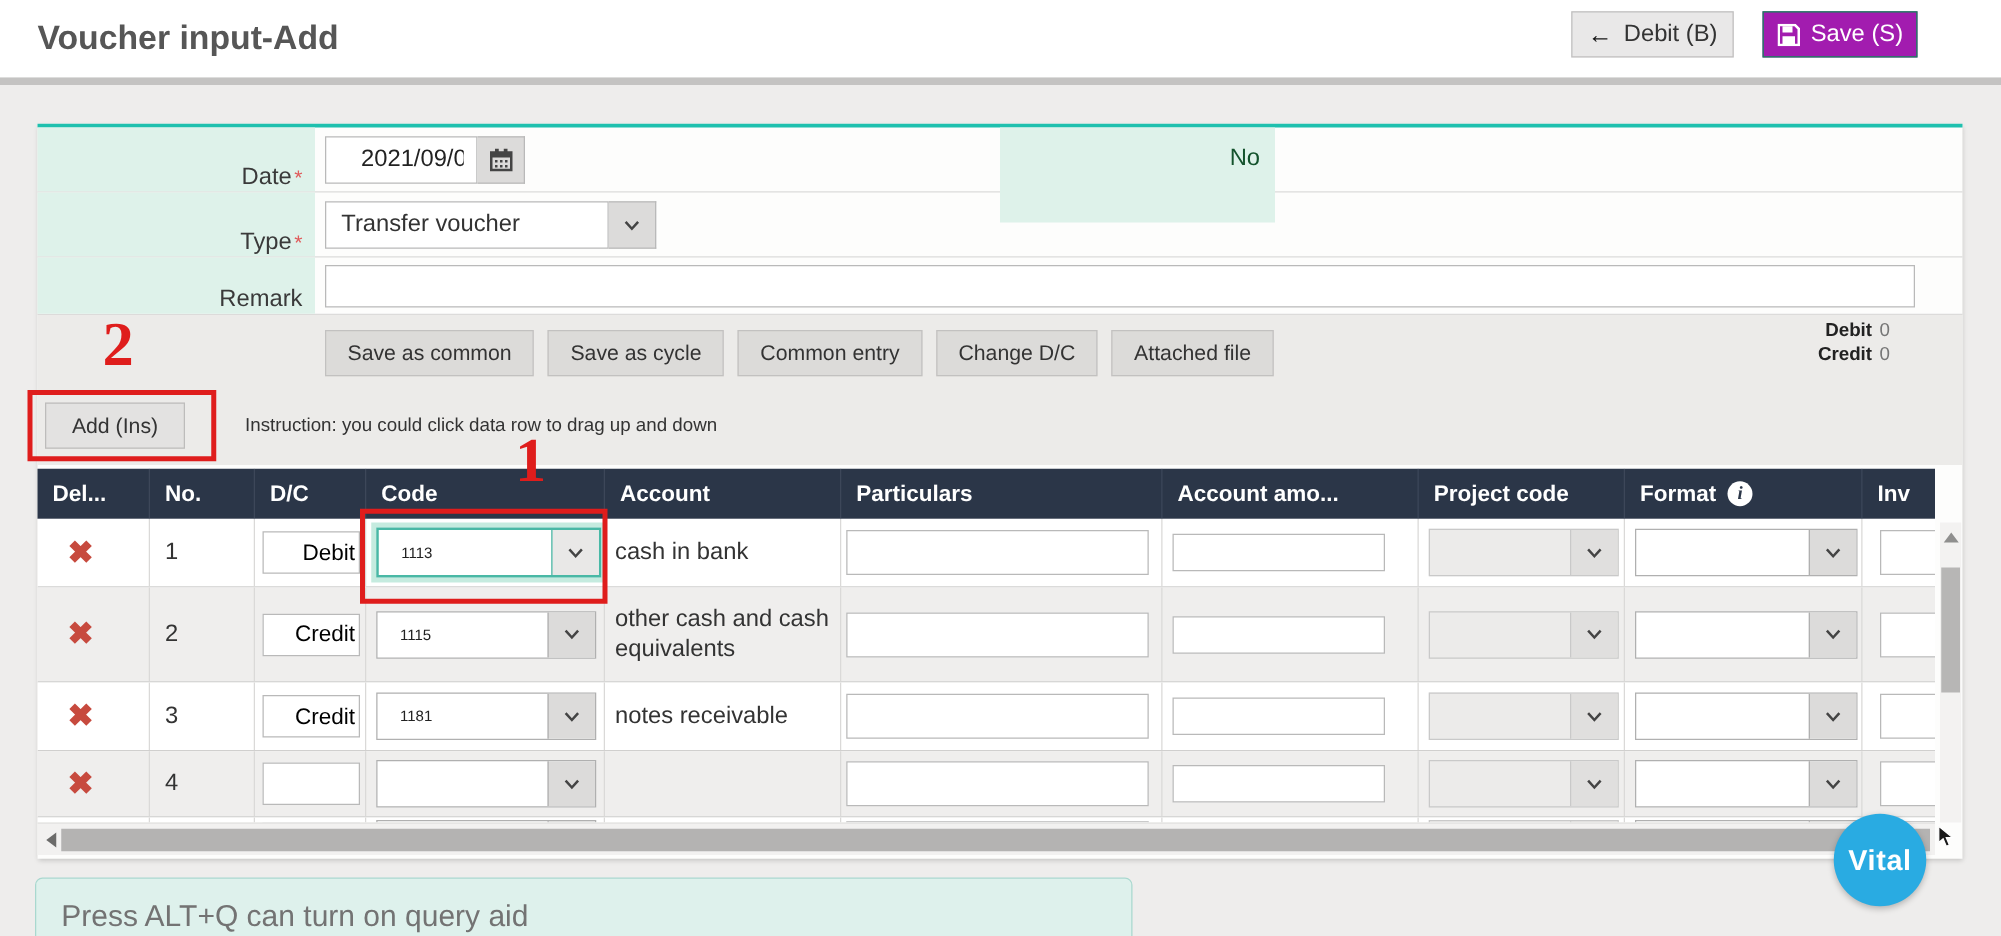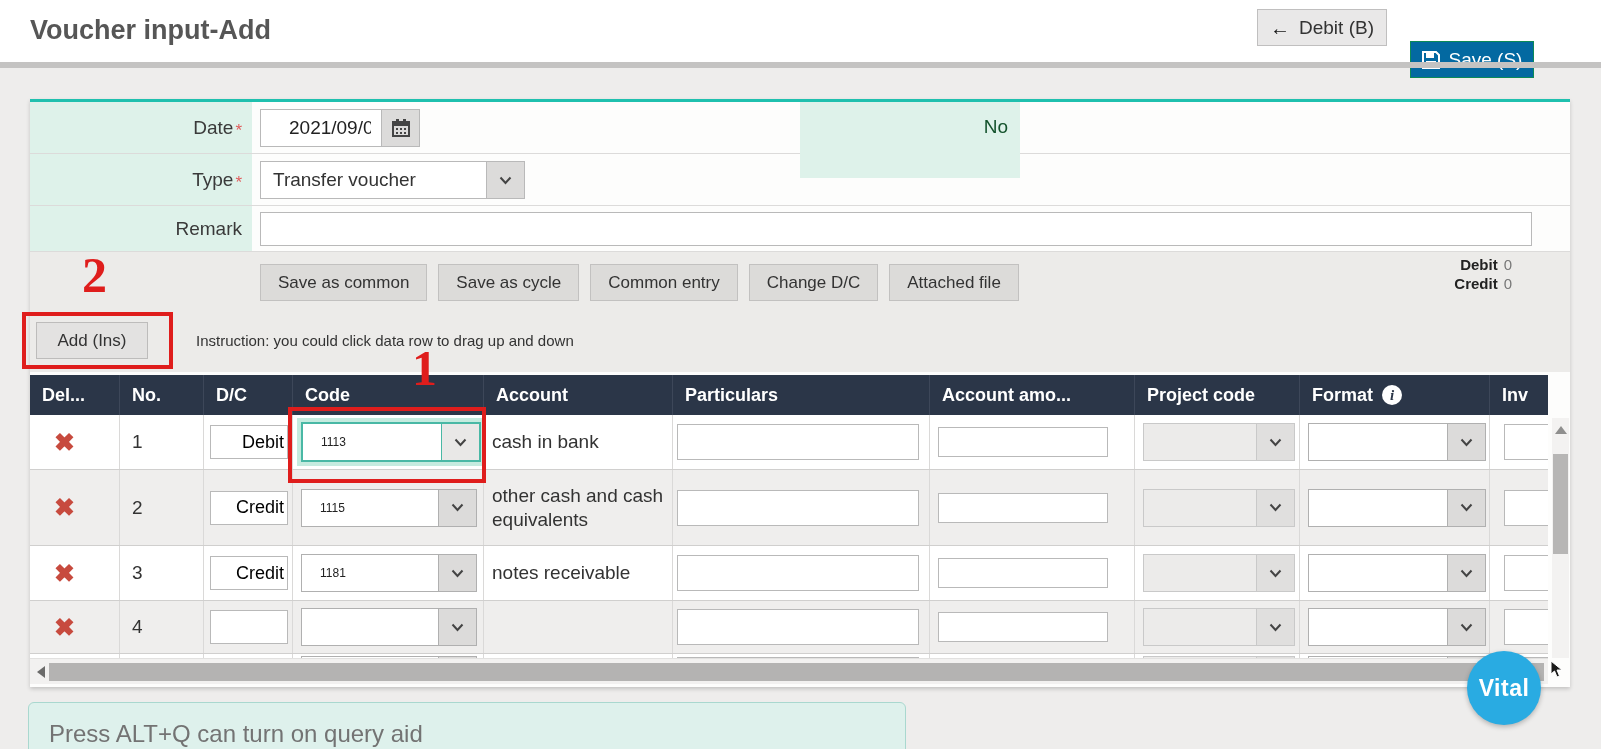--- a/index.html
+++ b/index.html
@@ -11,33 +11,33 @@
     color:#333;
   }
   
   .topbar { position:absolute; left:0; top:0; width:1601px; height:62px; background:#ffffff; }
   .page-title { position:absolute; left:30px; top:15px; font-size:27px; font-weight:bold; color:#565656; }
   .btn { display:flex; align-items:center; justify-content:center; cursor:pointer; }
   .back-btn { position:absolute; left:1257px; top:9px; width:130px; height:37px;
     background:#e9e8e8; border:1px solid #c0bfbf; font-size:19px; color:#333; gap:9px; }
   .back-arrow { font-size:20px; color:#111; line-height:1; }
   .save-btn { position:absolute; left:1410px; top:9px; width:124px; height:37px;
-    background:#0369a1; border:1px solid #0c8a57; color:#fff; font-size:19px; gap:9px;margin-top:32px; }
+    background:#a21caf; border:1px solid #0c8a57; color:#fff; font-size:19px; gap:9px; }
   .divider { position:absolute; left:0; top:62px; width:1601px; height:6px; background:#c4c3c2; }
 
   
   .card { position:absolute; left:30px; top:99px; width:1540px; height:588px;
     background:#fdfdfc; border-top:3px solid #1fc0ae; box-shadow:0 2px 4px rgba(0,0,0,.18); }
 
   .formrow { position:absolute; left:0; width:1540px; border-bottom:1px solid #dcdbda; }
   .fr1 { top:0; height:52px; }
   .fr2 { top:52px; height:52px; }
   .fr3 { top:104px; height:46px; }
   .mintlabel { position:absolute; left:0; top:0; bottom:0; width:222px; background:#def2ea;
-    display:flex; align-items:center; justify-content:flex-end; padding-right:10px;
+    display:flex; align-items:flex-end; justify-content:flex-end; padding-right:10px;
     font-size:19px; color:#3a3a3a; z-index:2; }
   .req { color:#e05c5c; font-size:17px; margin-left:2px; margin-top:6px; }
   .no-cell { position:absolute; left:770px; top:0; height:76px; width:220px; background:#def2ea;
     z-index:2; font-size:19px; color:#14532d; text-align:right; padding:14px 12px 0 0; }
 
   .txtinput { border:1px solid #b9b9b9; background:#fff; font-size:19px; color:#222;
     padding:0 10px; font-family:"Liberation Sans", sans-serif; }
   .inputgrp { position:absolute; display:flex; }
   .grpbtn { width:38px; background:#dcdbda; border:1px solid #b9b9b9; border-left:none;
     display:flex; align-items:center; justify-content:center; cursor:pointer; }

